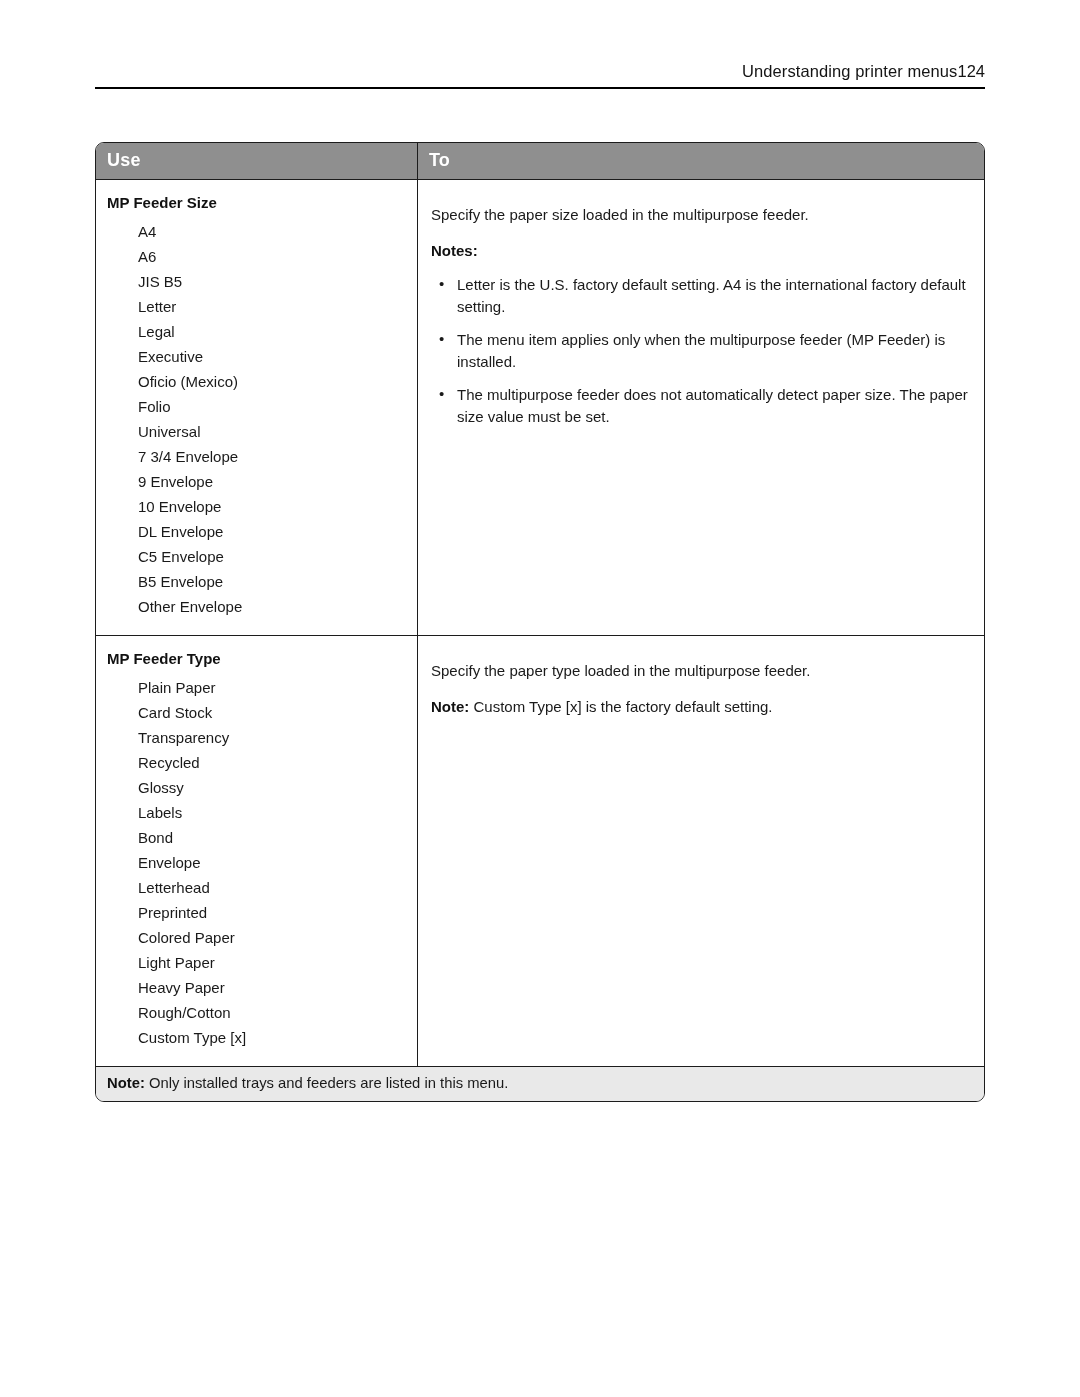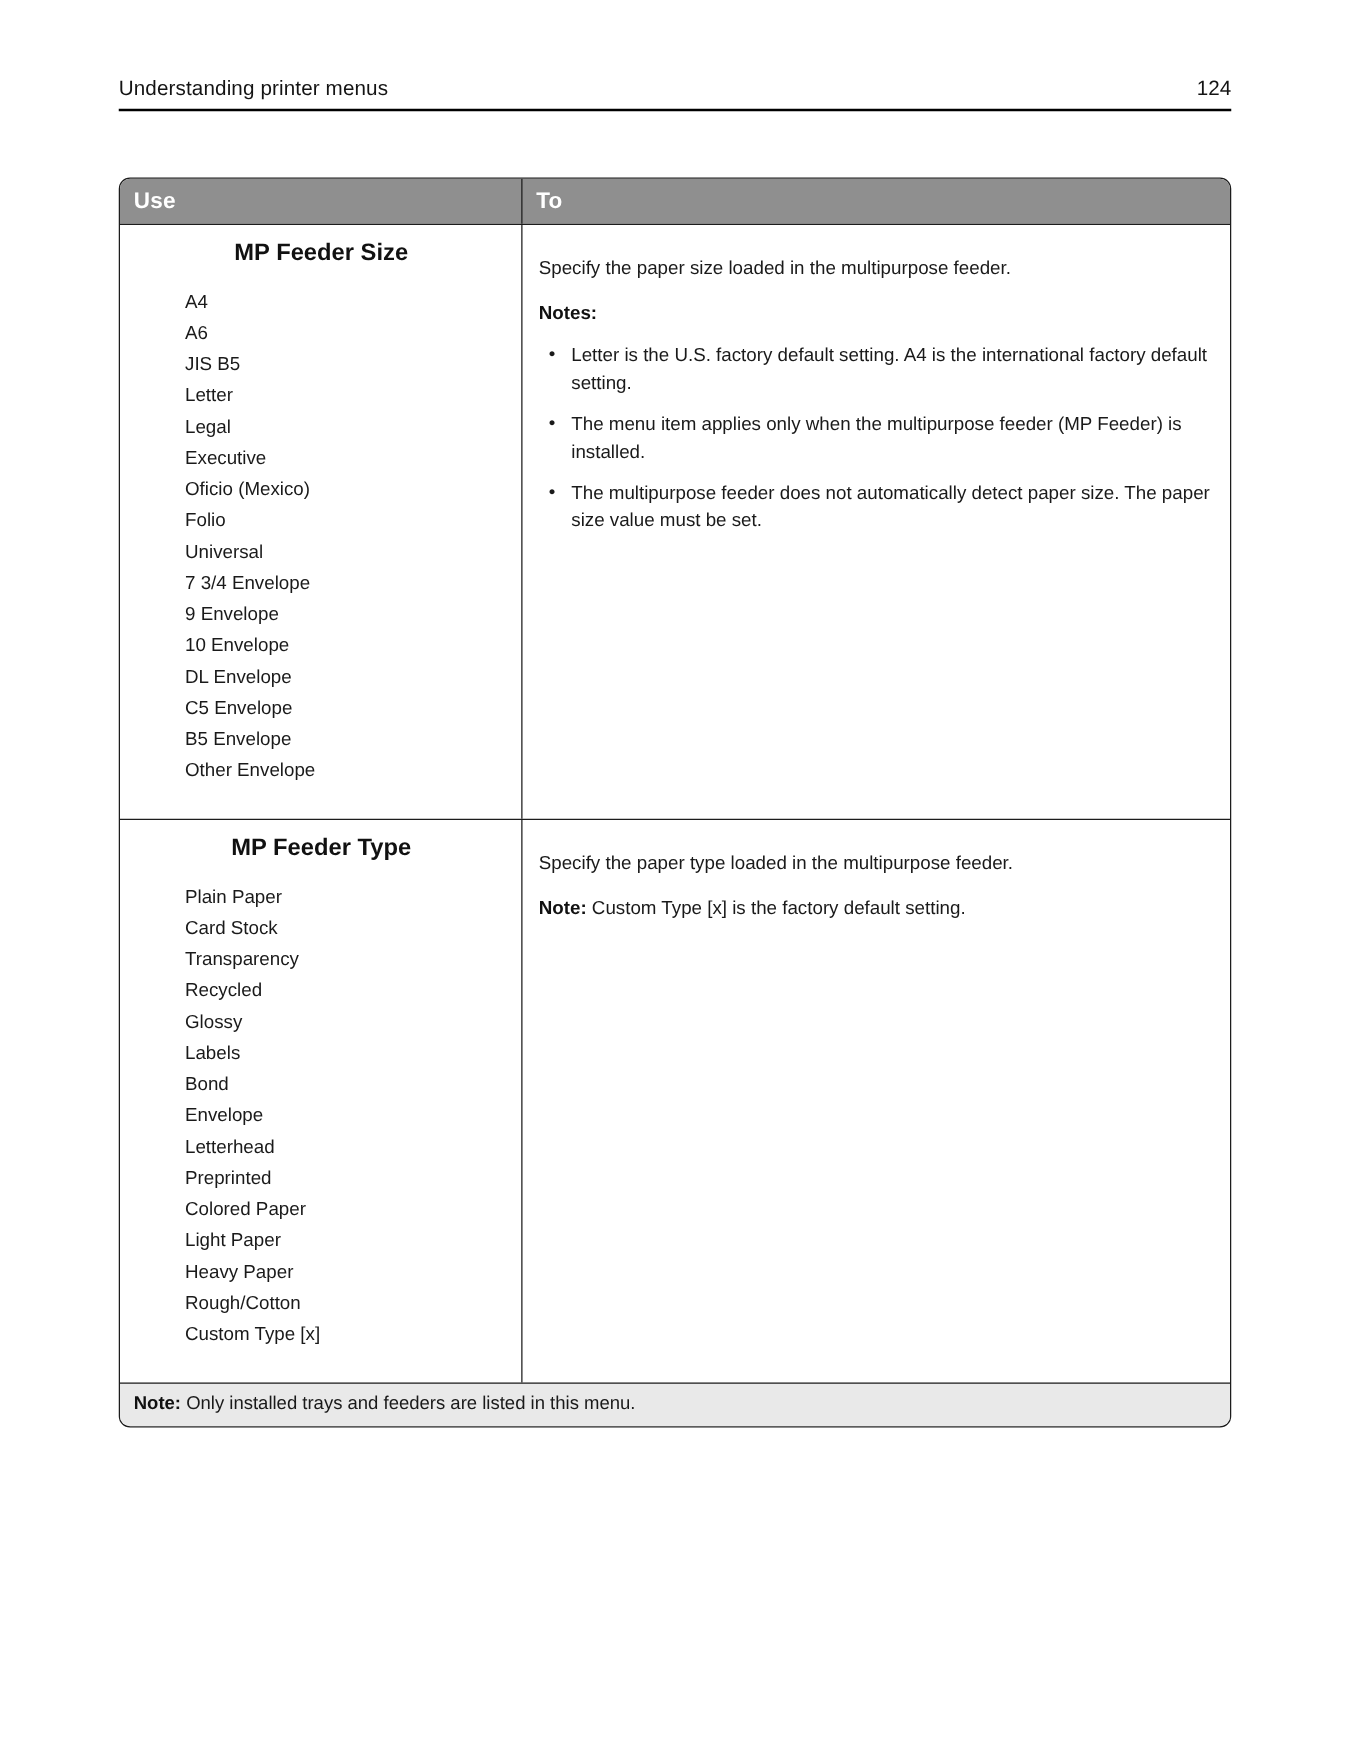--- a/index.html
+++ b/index.html
@@ -23,24 +23,23 @@
   }
 
   
   .page-header {
     position: absolute;
     left: 95px;
     top: 62px;
     width: 890px;
     display: flex;
     align-items: baseline;
-    justify-content: space-between;
+    justify-content: flex-end;
     padding-bottom: 6px;
     border-bottom: 2.5px solid #000000;
-    gap: 14px;
   }
   .page-header .chapter-title {
     font-size: 16.5px;
     letter-spacing: 0.1px;
     color: #141414;
   }
   .page-header .folio {
     font-size: 16.5px;
     color: #141414;
   }
@@ -93,28 +92,27 @@
     padding: 10px 10px 12px 11px;
   }
   .cell-to {
     flex: 1 1 auto;
     padding: 24px 14px 12px 13px;
   }
 
   
   .setting-name {
     font-weight: bold;
-    font-size: 19px;
+    font-size: 15px;
     line-height: 25px;
     color: #111111;
-    text-align: center;
   }
   .option-list {
     list-style: none;
-    margin: 14px;
+    margin: 4px;
     padding: 0 0 0 27px;
   }
   .option-list li {
     font-size: 15px;
     line-height: 25px;
     color: #1a1a1a;
     white-space: nowrap;
   }
 
   

